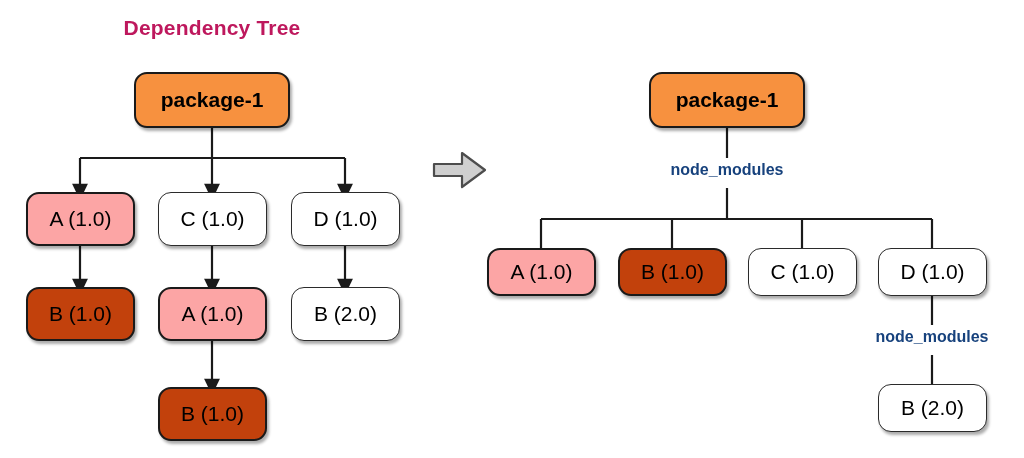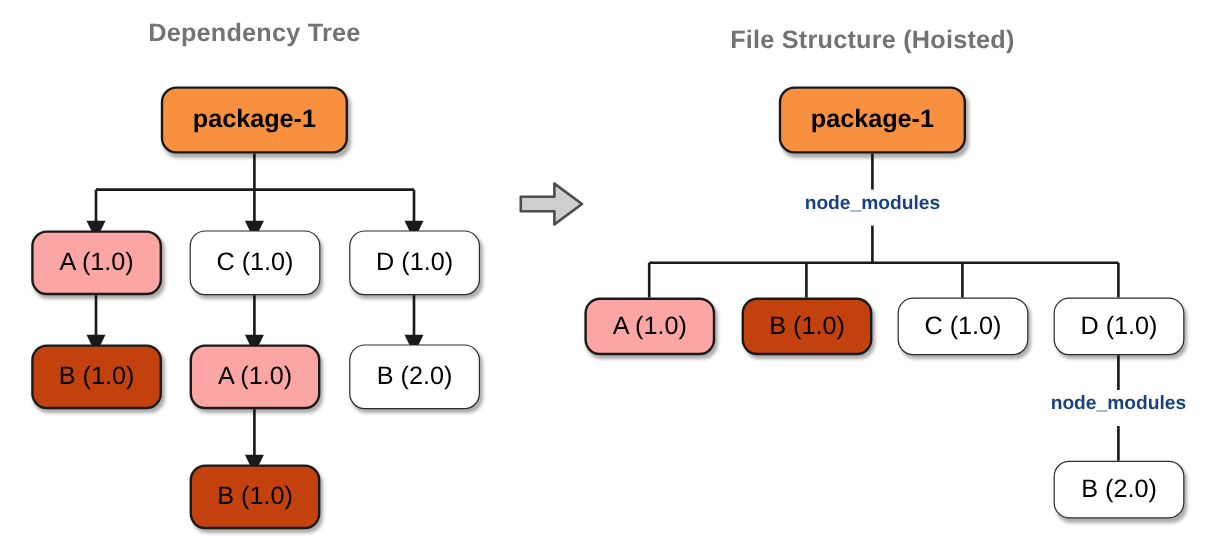--- a/index.html
+++ b/index.html
@@ -13,21 +13,21 @@
   #canvas {
     position: relative;
     width: 1024px;
     height: 458px;
     background: #ffffff;
     overflow: hidden;
   }
   
   .panel-title {
     position: absolute;
-    color: #737373;
+    color: #be185d;
     font-size: 21px;
     font-weight: bold;
     letter-spacing: 0.2px;
     white-space: nowrap;
     text-align: center;
     font-family: "Liberation Sans", sans-serif;
   }
   
   .node {
     position: absolute;
@@ -149,21 +149,20 @@
   <div class="node purple" style="left:158px; top:287px; width:109px; height:54px;">A (1.0)</div>
 
   <div class="node white" style="left:291px; top:287px; width:109px; height:54px;">B (2.0)</div>
 
   <div class="node green" style="left:158px; top:387px; width:109px; height:54px;">B (1.0)</div>
 
   <svg class="transition-arrow" style="left:432px; top:148px;" width="56" height="44" viewBox="0 0 56 44">
     <path d="M2,16 L30,16 L30,5 L53,22 L30,39 L30,28 L2,28 Z" fill="#cfcfcf" stroke="#4d4d4d" stroke-width="2.2" stroke-linejoin="round"></path>
   </svg>
 
-  <div class="panel-title" style="left:587px; top:22px; width:280px;">File Structure (Hoisted)</div>
 
   <div class="node orange" style="left:649px; top:72px; width:156px; height:56px;">package-1</div>
 
   <div class="folder-label" style="left:637px; top:161px; width:180px;">node_modules</div>
 
   <div class="node purple" style="left:487px; top:248px; width:109px; height:48px;">A (1.0)</div>
 
   <div class="node green" style="left:618px; top:248px; width:109px; height:48px;">B (1.0)</div>
 
   <div class="node white" style="left:748px; top:248px; width:109px; height:48px;">C (1.0)</div>

